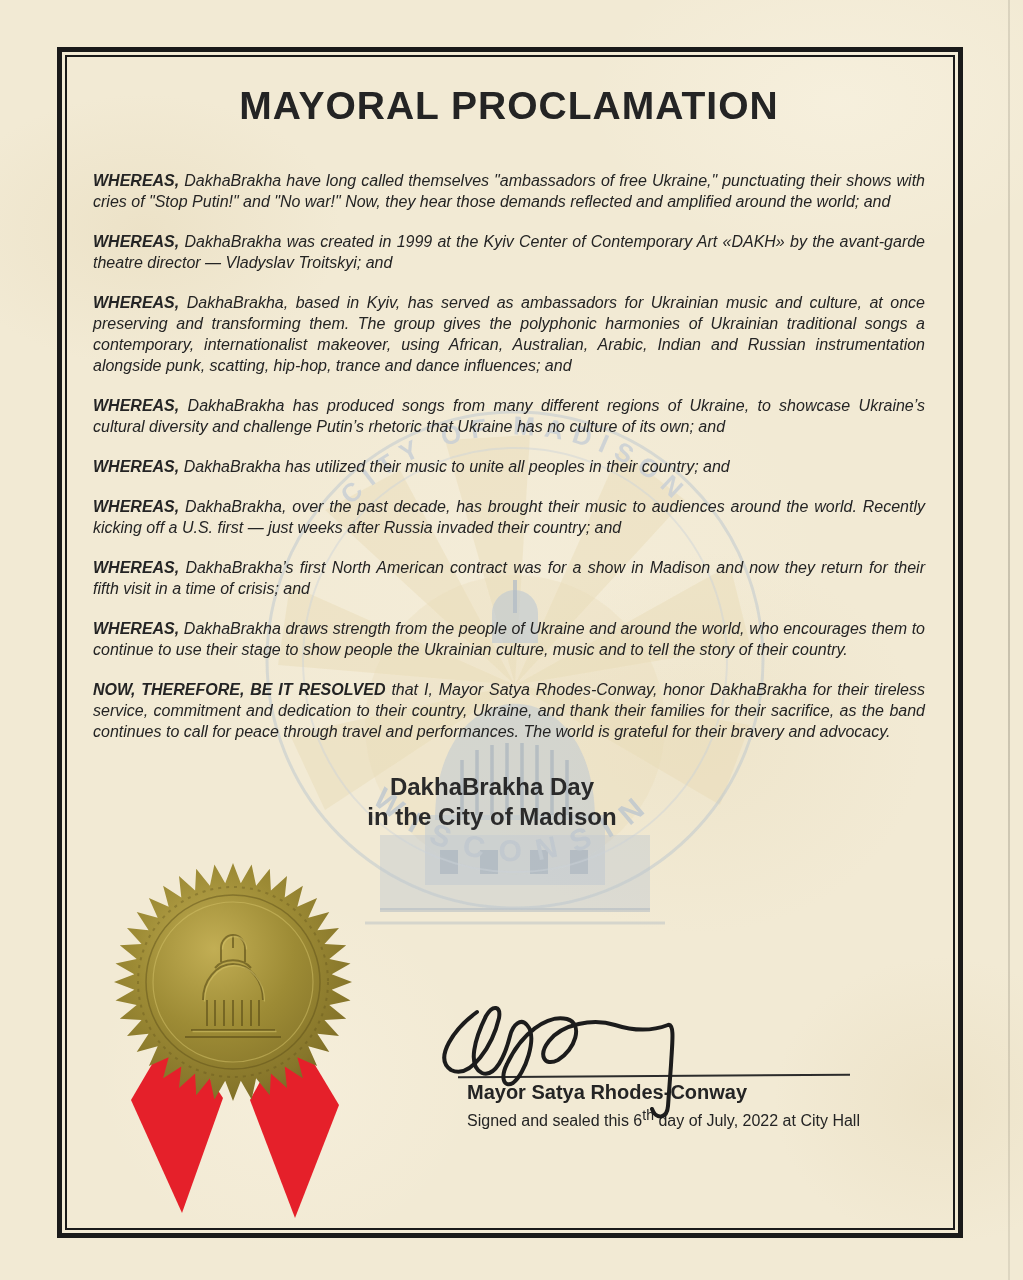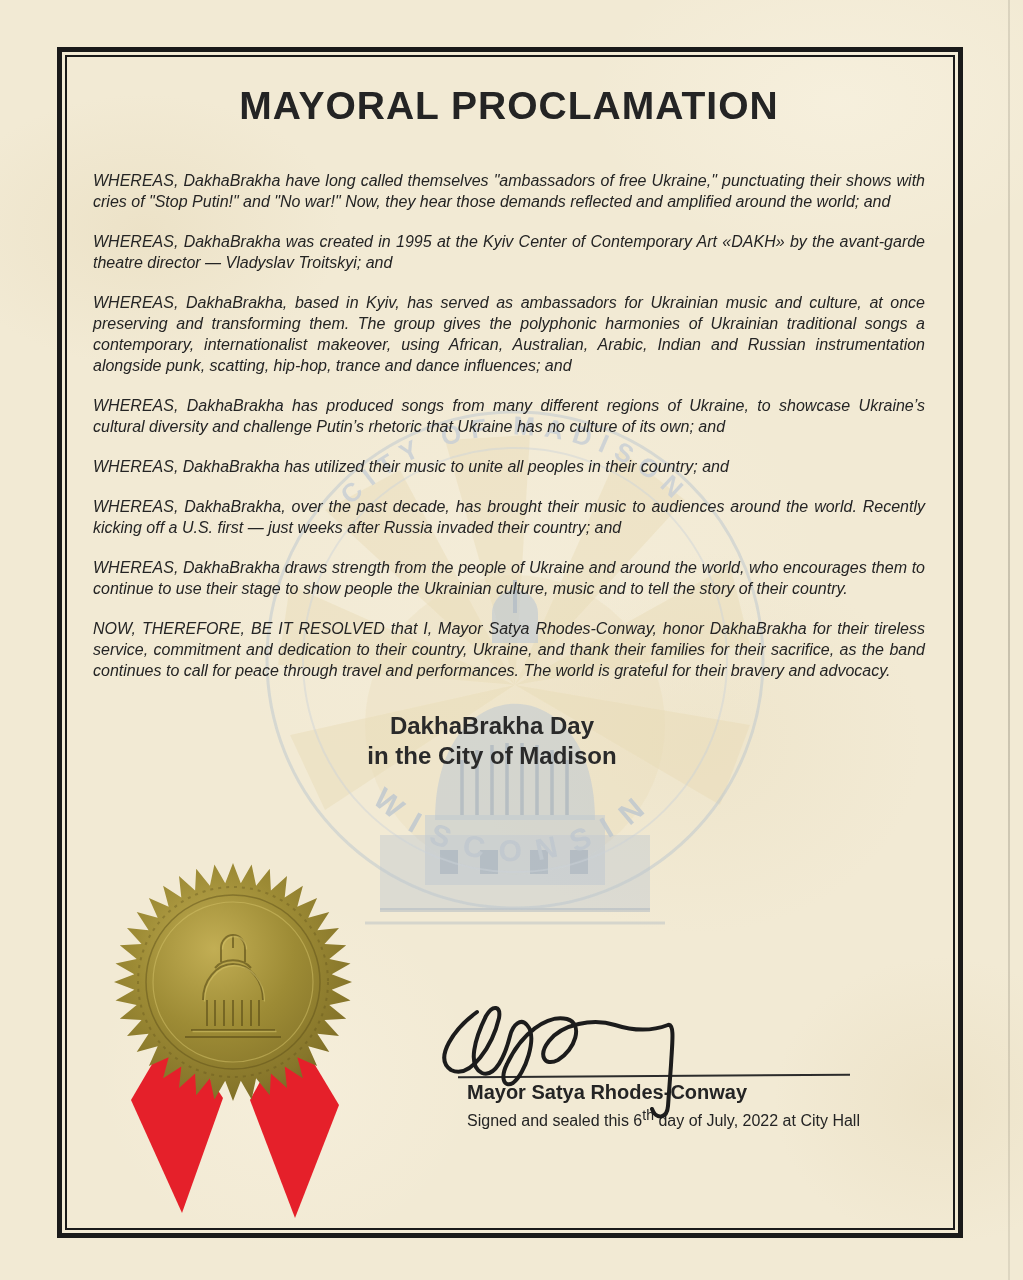--- a/index.html
+++ b/index.html
@@ -20,21 +20,21 @@
   .frame-outer{position:absolute; left:57px; top:47px; width:906px; height:1191px;
     border:5px solid #1a1a1a; box-sizing:border-box;}
   .frame-inner{position:absolute; left:3px; top:3px; right:3px; bottom:3px;
     border:2px solid #1a1a1a;}
   .watermark{position:absolute; left:230px; top:395px; z-index:1; opacity:.85;}
   .content{position:absolute; left:93px; top:88px; width:832px; z-index:2;}
   .doc-title{margin:0 0 46px 0; font-size:39px; line-height:36px; font-weight:bold;
     text-align:center; letter-spacing:1px; color:#242424;}
   .paragraphs p{margin:0 0 19px 0; font-style:italic; font-size:16px; line-height:21px;
     text-align:justify; color:#242424;}
-  .paragraphs .bold{font-weight:normal;}
+  .paragraphs .bold{font-weight:bold;}
   .proclaim{margin-top:27px; margin-right:34px; text-align:center;}
   .proclaim-title{font-size:24px; line-height:36px; font-weight:bold; color:#2a2a2a;}
   .proclaim-subtitle{font-size:24px; line-height:24px; font-weight:bold; color:#2a2a2a;}
   .seal-svg{position:absolute; left:103px; top:850px; z-index:3;}
   .signature-svg{position:absolute; left:425px; top:990px; z-index:4;}
   .sig-line{position:absolute; left:458px; top:1075px; width:392px; height:0;
     border-top:2px solid #2b2b2b; transform:rotate(-0.4deg); z-index:3;}
   .sig-block{position:absolute; left:467px; top:1080px; width:420px; z-index:3;}
   .sig-name{font-size:20px; line-height:24px; font-weight:bold; color:#242424;}
   .sig-sealed{font-size:16px; line-height:22px; color:#242424;}
@@ -98,25 +98,26 @@
   </svg>
 
   <div class="frame-outer">
     <div class="frame-inner"></div>
   </div>
 
   <div class="content">
     <h1 class="doc-title">MAYORAL PROCLAMATION</h1>
     <div class="paragraphs">
         <p><span class="bold">WHEREAS,</span><span class=""> DakhaBrakha have long called themselves "ambassadors of free Ukraine," punctuating their shows with cries of "Stop Putin!" and "No war!" Now, they hear those demands reflected and amplified around the world; and</span></p>
-        <p><span class="bold">WHEREAS,</span><span class=""> DakhaBrakha was created in 1995 at the Kyiv Center of Contemporary Art «DAKH» by the avant-garde theatre director — Vladyslav Troitskyi; and</span></p>
+        <p><span class="bold">WHEREAS,</span><span class=""> DakhaBrakha was created in 1999 at the Kyiv Center of Contemporary Art «DAKH» by the avant-garde theatre director — Vladyslav Troitskyi; and</span></p>
         <p><span class="bold">WHEREAS,</span><span class=""> DakhaBrakha, based in Kyiv, has served as ambassadors for Ukrainian music and culture, at once preserving and transforming them. The group gives the polyphonic harmonies of Ukrainian traditional songs a contemporary, internationalist makeover, using African, Australian, Arabic, Indian and Russian instrumentation alongside punk, scatting, hip-hop, trance and dance influences; and</span></p>
         <p><span class="bold">WHEREAS,</span><span class=""> DakhaBrakha has produced songs from many different regions of Ukraine, to showcase Ukraine’s cultural diversity and challenge Putin’s rhetoric that Ukraine has no culture of its own; and</span></p>
         <p><span class="bold">WHEREAS,</span><span class=""> DakhaBrakha has utilized their music to unite all peoples in their country; and</span></p>
         <p><span class="bold">WHEREAS,</span><span class=""> DakhaBrakha, over the past decade, has brought their music to audiences around the world. Recently kicking off a U.S. first — just weeks after Russia invaded their country; and</span></p>
+        <p><span class="bold">WHEREAS,</span><span class=""> DakhaBrakha’s first North American contract was for a show in Madison and now they return for their fifth visit in a time of crisis; and</span></p>
         <p><span class="bold">WHEREAS,</span><span class=""> DakhaBrakha draws strength from the people of Ukraine and around the world, who encourages them to continue to use their stage to show people the Ukrainian culture, music and to tell the story of their country.</span></p>
         <p><span class="bold">NOW, THEREFORE, BE IT RESOLVED</span><span class=""> that I, Mayor Satya Rhodes-Conway, honor DakhaBrakha for their tireless service, commitment and dedication to their country, Ukraine, and thank their families for their sacrifice, as the band continues to call for peace through travel and performances. The world is grateful for their bravery and advocacy.</span></p>
       </div>
     <div class="proclaim">
       <div class="proclaim-title">DakhaBrakha Day</div>
       <div class="proclaim-subtitle">in the City of Madison</div>
     </div>
   </div>
 
   <svg class="seal-svg" width="260" height="375" viewBox="0 0 260 375">

